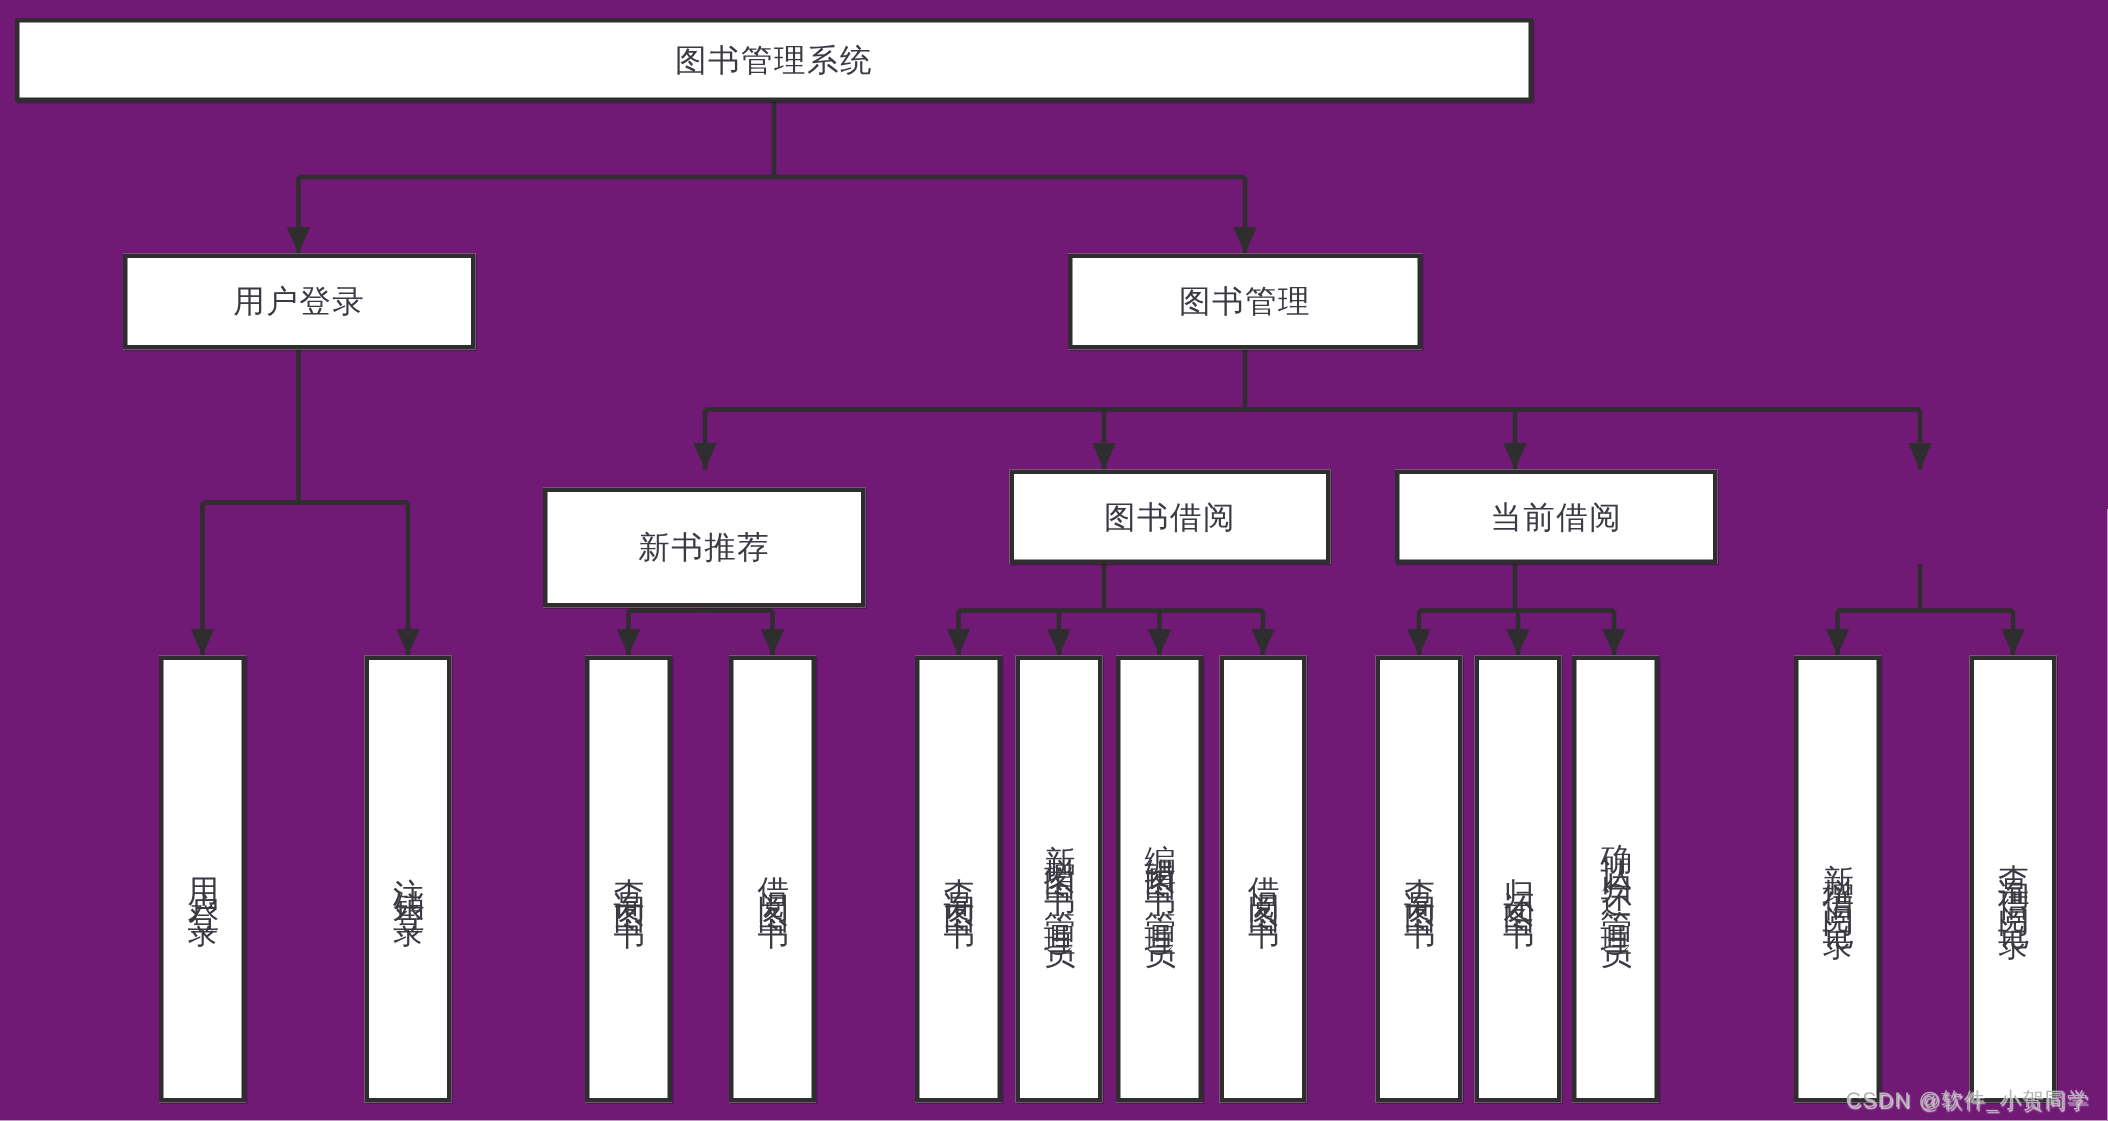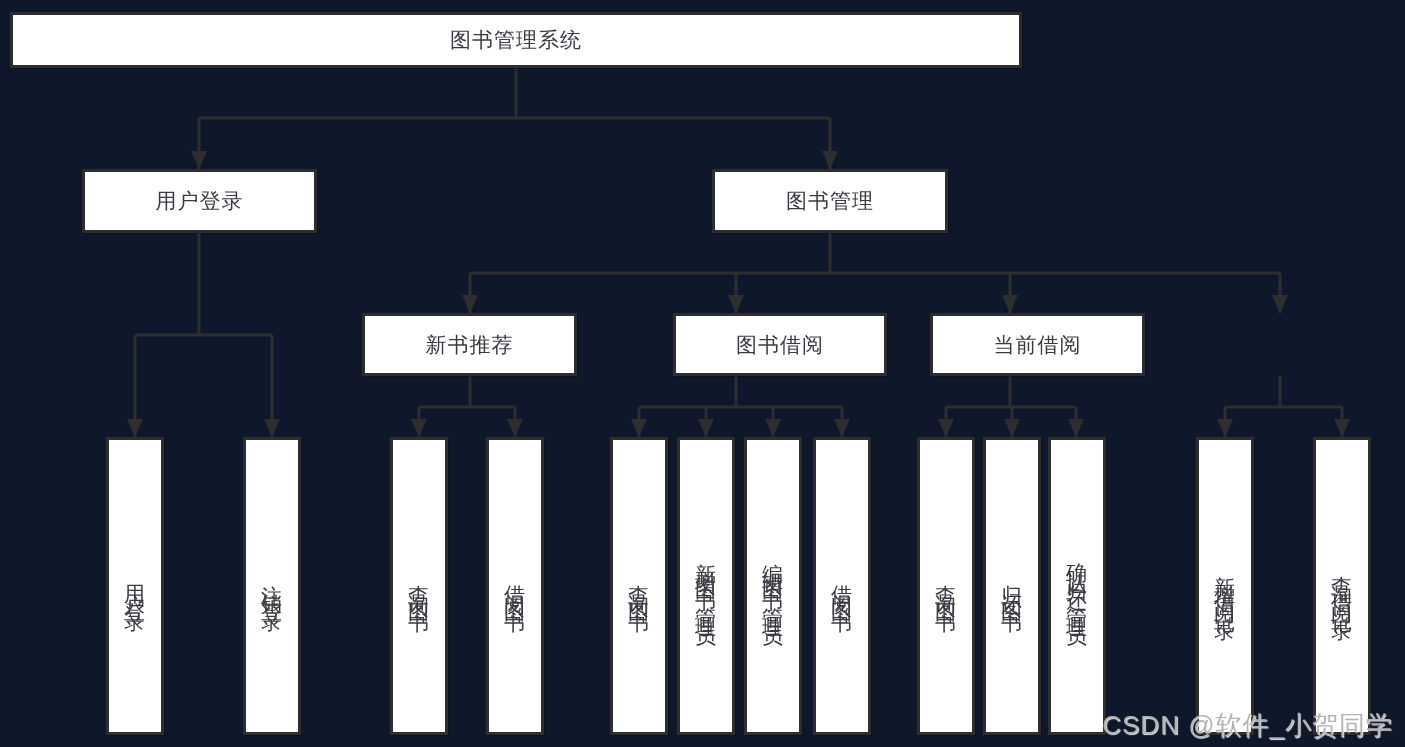--- a/index.html
+++ b/index.html
@@ -3,21 +3,21 @@
 <meta charset="utf-8">
 <style>
   * { margin: 0; padding: 0; box-sizing: border-box; }
   html, body { background: #ffffff; }
   body { font-family: "Liberation Sans", "DejaVu Sans", sans-serif; }
 
   .canvas {
     position: relative;
     width: 1405px;
     height: 747px;
-    background: #0f172a;
+    background: #701a75;
     overflow: hidden;
   }
 
   .connectors {
     position: absolute;
     left: 0; top: 0;
     width: 1405px; height: 747px;
     pointer-events: none;
   }
 
@@ -52,21 +52,21 @@
     font-size: 21px;
     white-space: nowrap;
   }
 
   .node .label { pointer-events: none; }
 
   .watermark {
     position: absolute;
     right: 12px;
     bottom: 4px;
-    font-size: 26px;
+    font-size: 14px;
     color: #b4b4b4;
     text-shadow: 1px 1px 1px rgba(255,255,255,0.9);
     letter-spacing: 1px;
   }
 </style>
 </head>
 <body>
 
 <div class="canvas">
 
@@ -114,21 +114,21 @@
     <span class="label">图书管理系统</span>
   </div>
 
   <div class="node h" style="left:82px; top:169px; width:235px; height:64px;">
     <span class="label">用户登录</span>
   </div>
   <div class="node h" style="left:712px; top:169px; width:236px; height:64px;text-align:center;">
     <span class="label">图书管理</span>
   </div>
 
-  <div class="node h" style="left:362px; top:313px; width:215px; height:63px;">
+  <div class="node h" style="left:362px; top:325px; width:215px; height:80px;">
     <span class="label">新书推荐</span>
   </div>
   <div class="node h" style="left:629px; top:313px; width:214px; height:63px;margin-left:44px;">
     <span class="label">图书借阅</span>
   </div>
   <div class="node h" style="left:930px; top:313px; width:215px; height:63px;">
     <span class="label">当前借阅</span>
   </div>
 
   <div class="node v" style="left:106px;">

